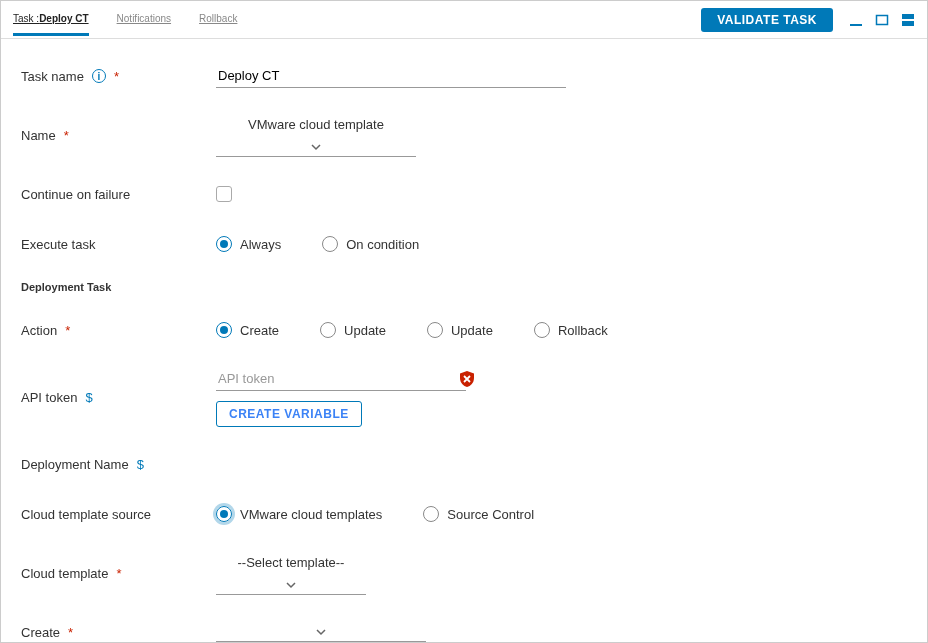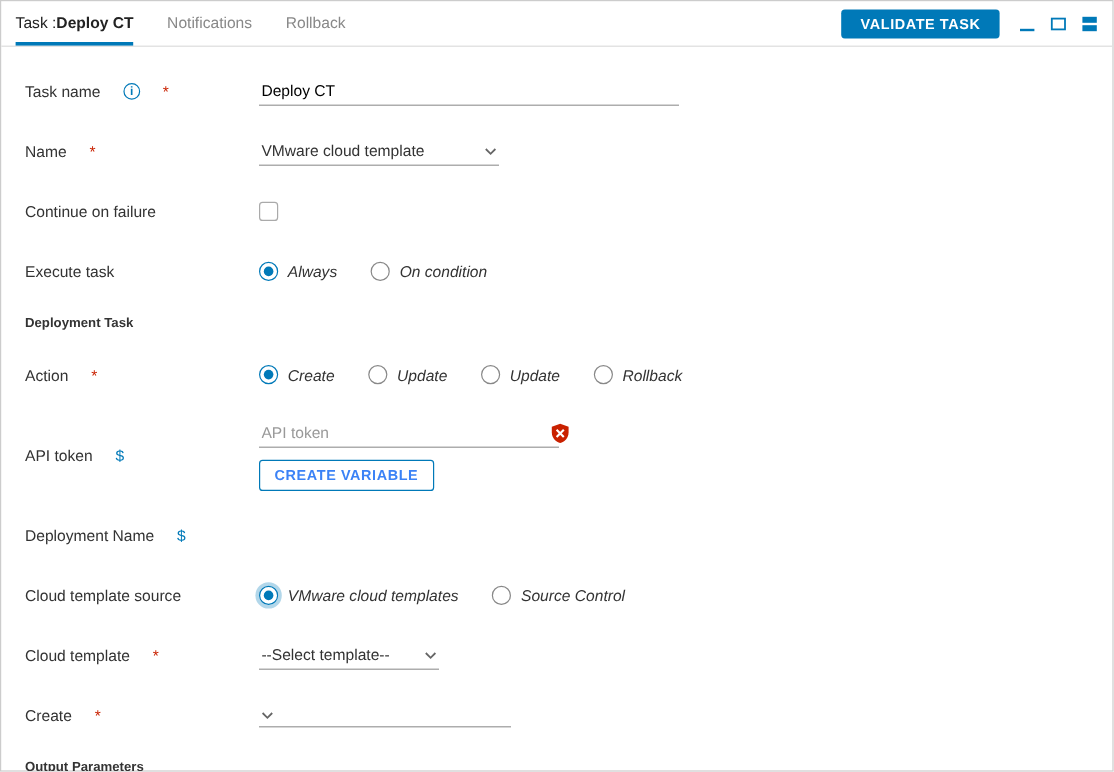--- a/index.html
+++ b/index.html
@@ -19,22 +19,23 @@
       align-items: center;
       border-bottom: 1px solid #ddd;
       padding: 0 12px;
       height: 38px;
     }
     .tabs { display: flex; gap: 28px; flex: 1; }
     .tab {
       padding: 10px 0 9px 0;
       color: #888;
       cursor: pointer;
-      font-size: 13px;
+      font-size: 10px;
       border-bottom: 3px solid transparent;
+      text-decoration: underline;
     }
     .tab.active {
       color: #222;
       border-bottom: 3px solid #0079b8;
     }
     .tab-prefix { font-weight: 400; }
     .tab-name { font-weight: 700; }
     .validate-btn {
       background: #0079b8;
       color: #fff;
@@ -55,21 +56,21 @@
       margin-bottom: 24px;
       min-height: 26px;
     }
     .label-col {
       width: 195px;
       flex-shrink: 0;
       font-size: 13px;
       color: #333;
       display: flex;
       align-items: center;
-      gap: 19px;
+      gap: 8px;
     }
     .required { color: #c92100; }
     .dollar { color: #0079b8; font-weight: 500; }
     .info-icon {
       display: inline-flex;
       width: 14px; height: 14px;
       border: 1px solid #0079b8;
       border-radius: 50%;
       color: #0079b8;
       font-size: 10px;
@@ -90,31 +91,32 @@
     }
     .text-input::placeholder { color: #999; }
     .dropdown {
       display: flex;
       align-items: center;
       gap: 10px;
       border-bottom: 1px solid #999;
       padding: 4px 2px;
       cursor: pointer;
       min-width: 150px;
+      flex-direction: column;
     }
     .dropdown span { flex: 1; }
     .chevron-down { width: 10px; height: 10px; }
     .checkbox {
       width: 16px; height: 16px;
       border: 1px solid #aaa;
       border-radius: 3px;
       background: #fff;
       cursor: pointer;
     }
-    .radio-group { display: flex; gap: 28px; align-items: center; font-style: italic; }
+    .radio-group { display: flex; gap: 41px; align-items: center; }
     .radio-item { display: flex; align-items: center; gap: 8px; cursor: pointer; }
     .radio {
       width: 16px; height: 16px;
       border: 1px solid #888;
       border-radius: 50%;
       display: flex;
       align-items: center;
       justify-content: center;
     }
     .radio.checked { border-color: #0079b8; }

